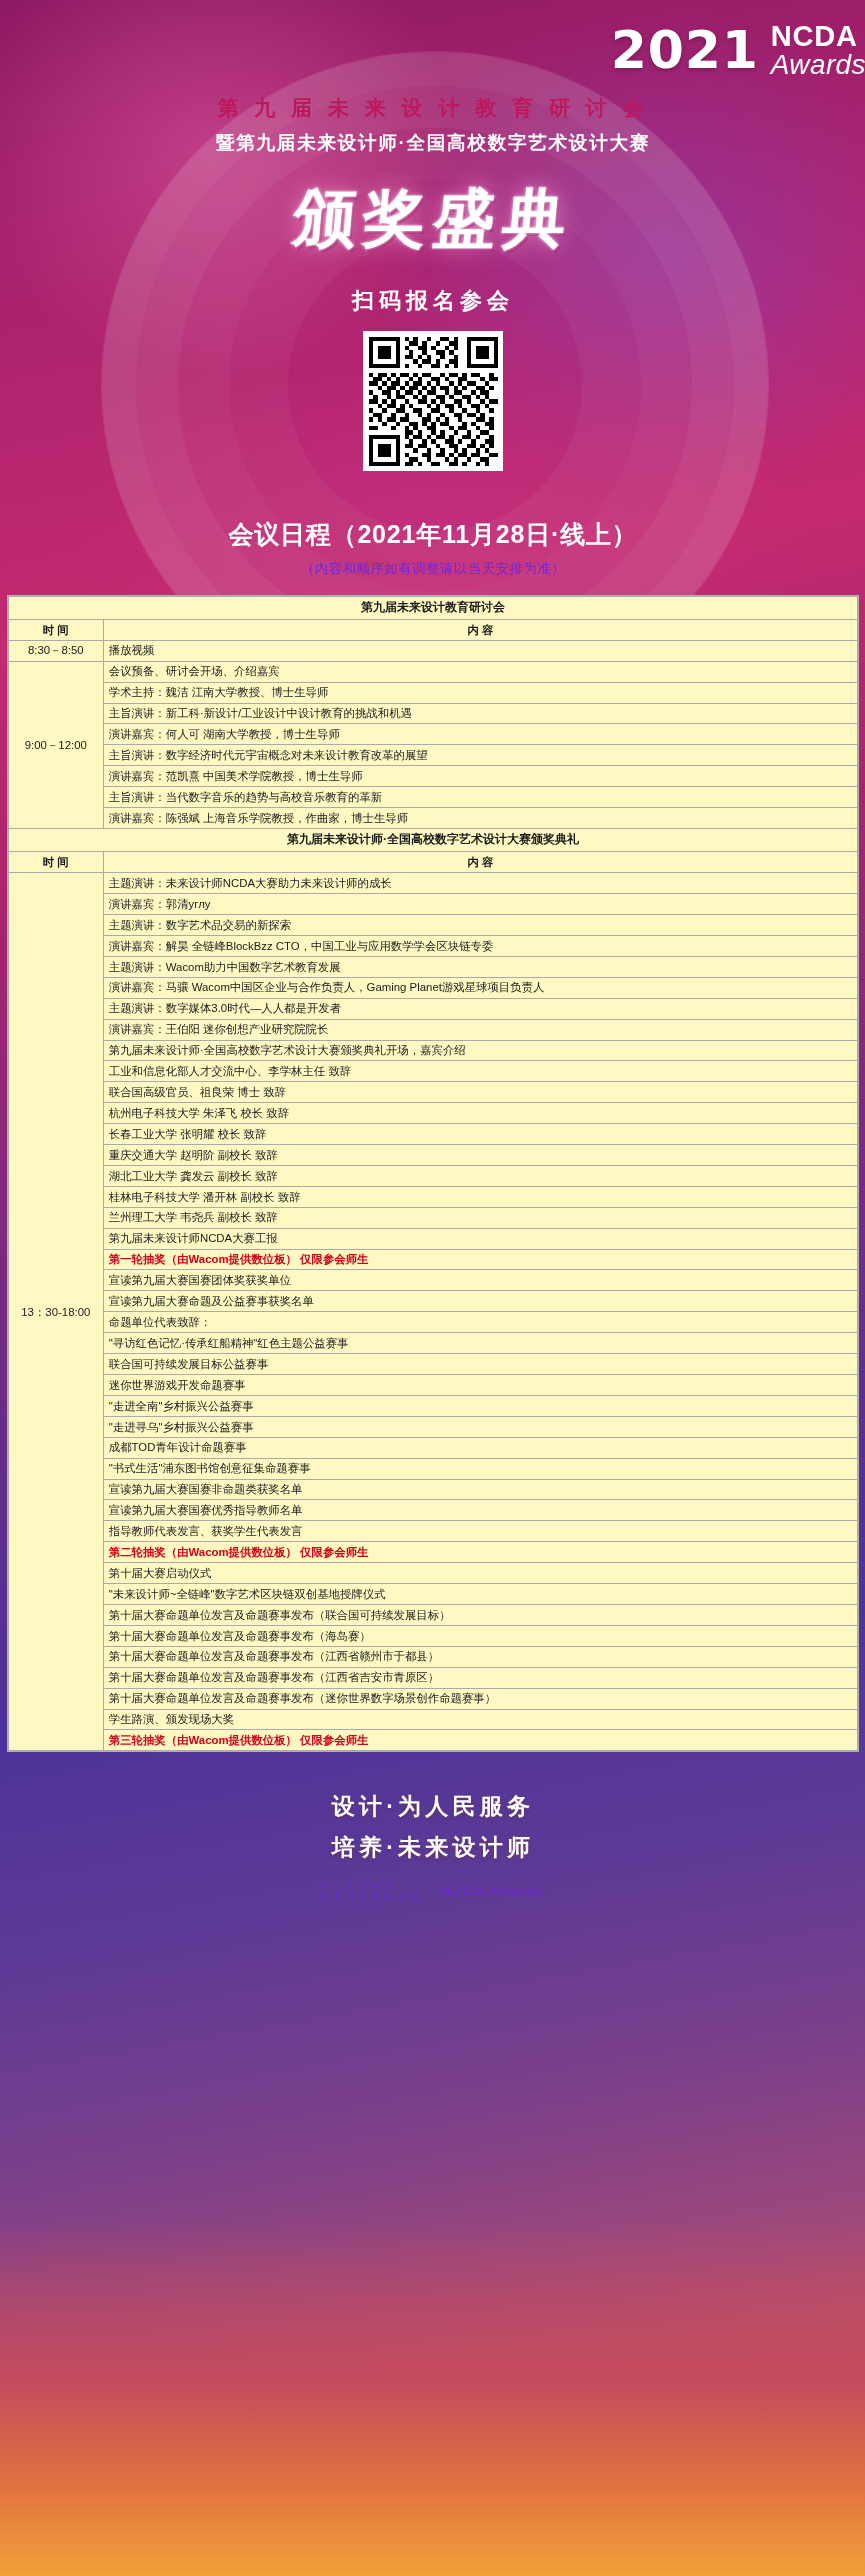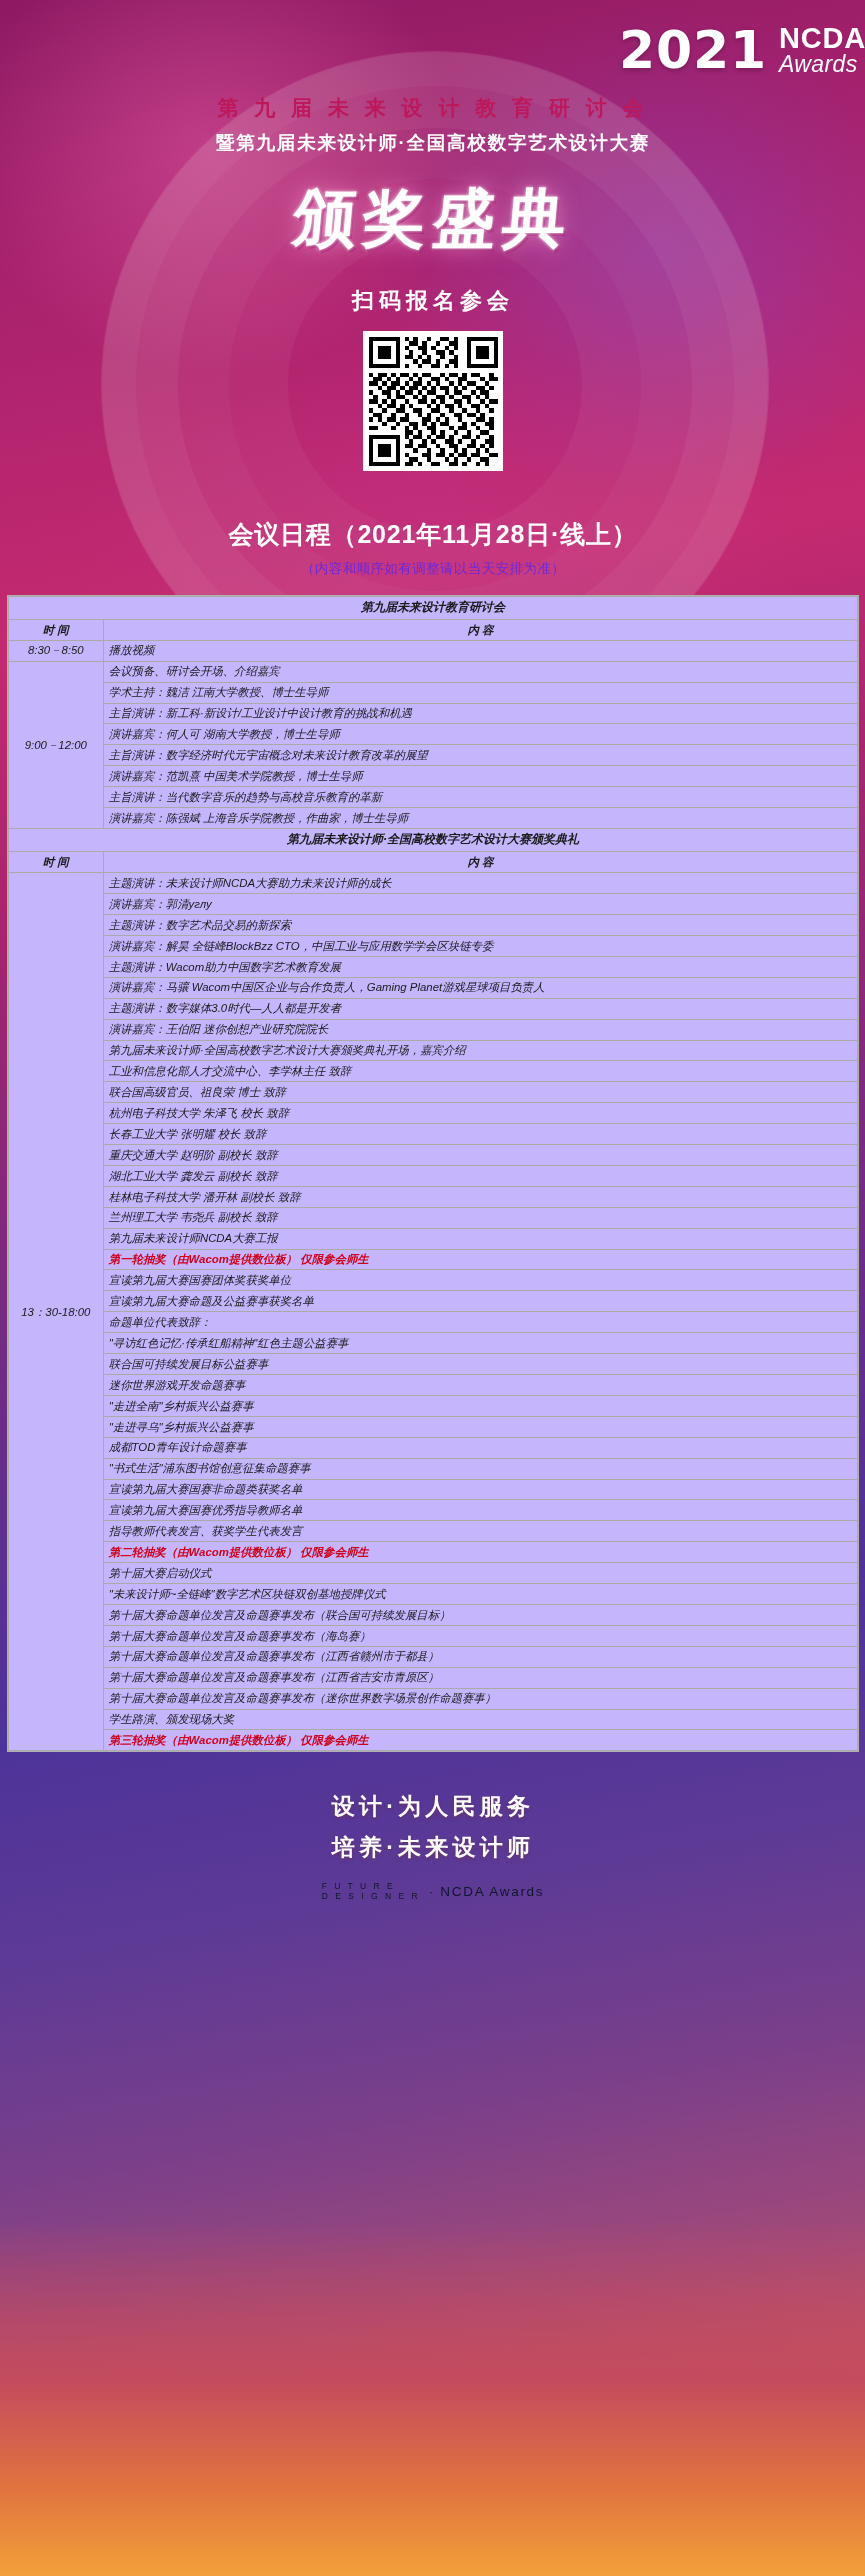--- a/index.html
+++ b/index.html
@@ -46,21 +46,21 @@
     display: flex; align-items: center; justify-content: flex-end; gap: 12px;
     color: #ffffff;
   }
   .logo-year {
     font-size: 52px; font-weight: bold; letter-spacing: 0.8px;
     font-family: "DejaVu Sans", sans-serif;
     text-shadow: 0 1.7px 5px rgba(0,0,0,0.25);
   }
   .logo-stack { text-align: left; line-height: 1.0; }
   .logo-ncda { font-size: 29px; font-weight: bold; letter-spacing: 0.8px; }
-  .logo-awards { font-size: 23px; font-style: italic; letter-spacing: 0.4px; }
+  .logo-awards { font-size: 28px; font-style: italic; letter-spacing: 0.4px; }
 
   .title-cn1 {
     margin-top: 13.5px; color: #be185d; font-size: 21px; font-weight: bold;
     letter-spacing: 5px;
   }
   .title-cn2 {
     margin-top: 8.5px; color: #ffffff; font-size: 18.6px; font-weight: bold;
     letter-spacing: 1.7px;
   }
   .brush-title {
@@ -89,23 +89,22 @@
   .agenda-title {
     margin-top: 47px; color: #ffffff; font-size: 25px; font-weight: bold; letter-spacing: 0.8px;
   }
   .agenda-sub {
     margin-top: 8.5px; color: #6d28d9; font-size: 13.5px; letter-spacing: 0.4px;
   }
 
   
   .table-wrap {
     margin: 17px 6.8px 0 6.8px;
-    background: #c4b5fd;
+    background: #fef9c3;
     border: 0.8px solid #b0b0b0;
-    font-style: italic;
   }
   table {
     width: 100%; border-collapse: collapse;
     font-size: 11.4px; color: #1a1a1a;
   }
   td, th {
     border: 0.8px solid #aaaaaa;
     padding: 1.7px 5px;
     line-height: 1.45;
     vertical-align: middle;
@@ -121,21 +120,21 @@
   .red-row td { color: #d0021b; font-weight: bold; }
 
   
   footer { text-align: center; padding-top: 39px; padding-bottom: 29px; }
   .f-line1, .f-line2 {
     color: #ffffff; font-size: 23px; font-weight: bold; letter-spacing: 4.2px;
     text-shadow: 0 1.7px 3.4px rgba(120,40,20,0.35);
   }
   .f-line2 { margin-top: 10px; }
   .f-brand {
-    margin-top: 18.6px; color: #0f172a; font-size: 13.5px; letter-spacing: 1.7px;
+    margin-top: 18.6px; color: #6d28d9; font-size: 13.5px; letter-spacing: 1.7px;
     display: flex; align-items: center; justify-content: center; gap: 8.5px;
   }
   .f-fd { font-size: 8.5px; line-height: 1.15; text-align: left; letter-spacing: 2.5px; }
 </style>
 </head>
 <body>
 
 <div class="bg-swirl"></div>
 <div class="bg-rings"></div>
 <div class="bg-bottom"></div>

